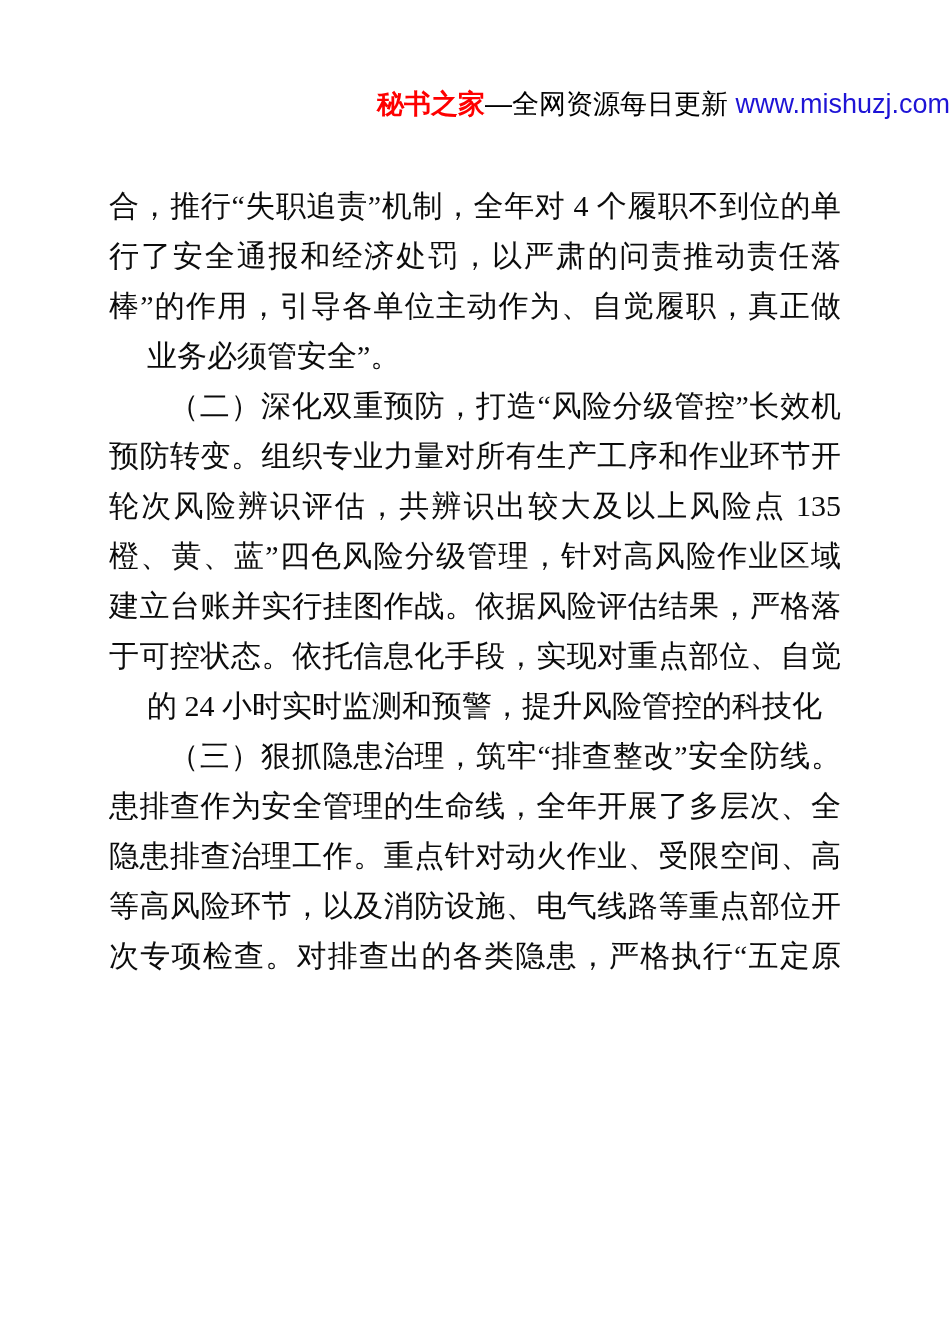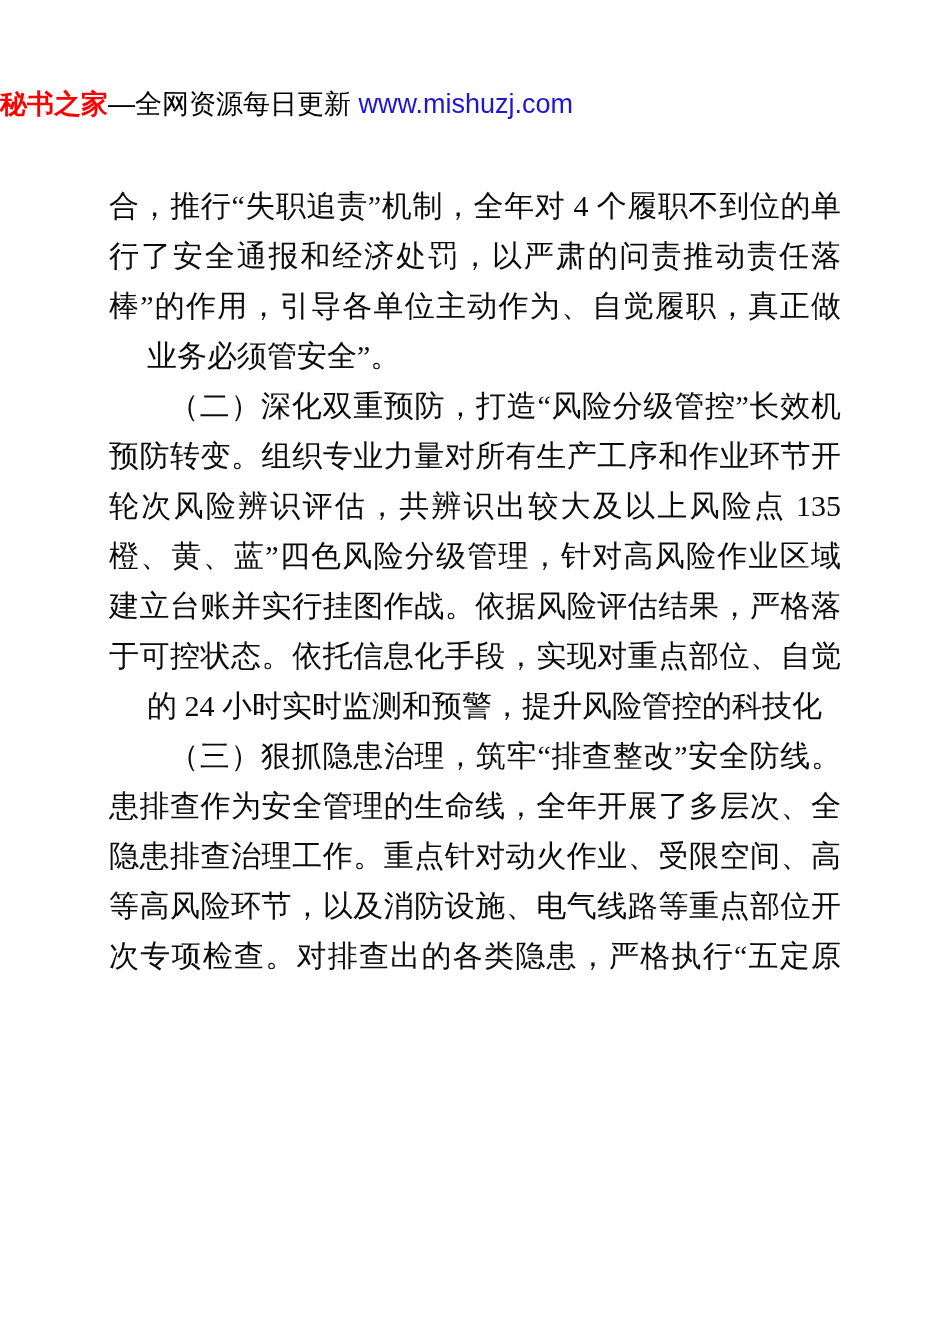--- a/index.html
+++ b/index.html
@@ -14,21 +14,21 @@
     background: #ffffff;
     overflow: hidden;
     font-family: "Liberation Serif", "DejaVu Serif", serif;
   }
   
   .site-header {
     position: absolute;
     top: 88px;
     left: 0;
     width: 100%;
-    text-align: left;
+    text-align: right;
     font-family: "Liberation Sans", "DejaVu Sans", sans-serif;
     font-size: 27px;
     line-height: 32px;
     white-space: nowrap;
   }
   .brand {
     color: #fe0000;
     font-weight: 700;
   }
   .tagline {

